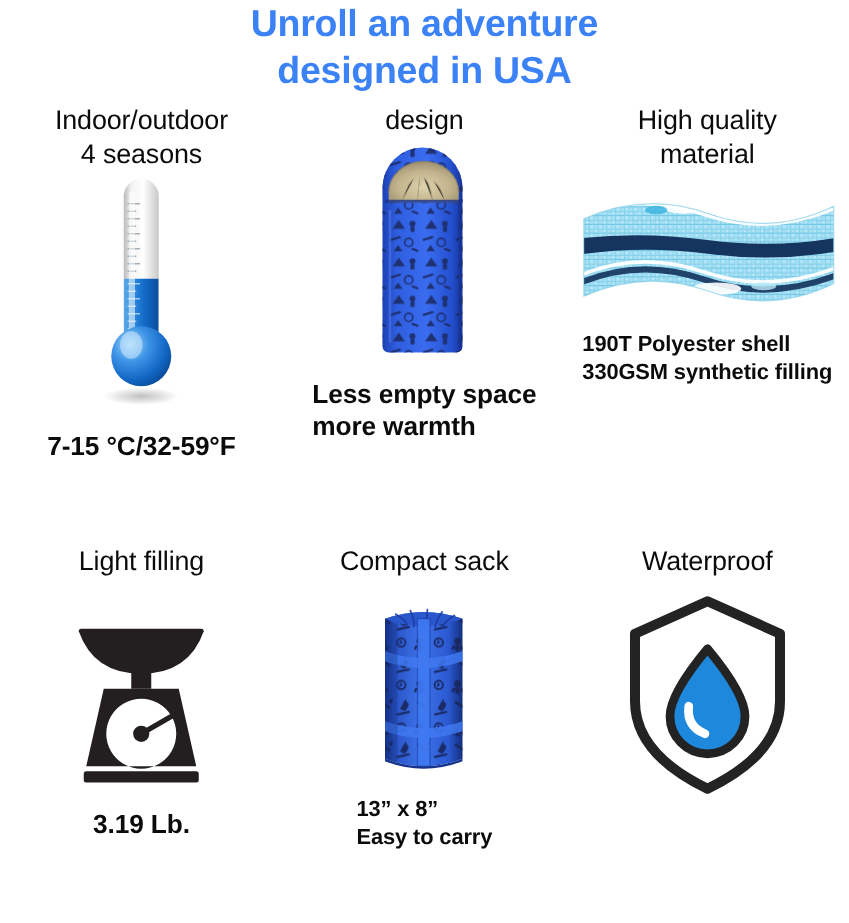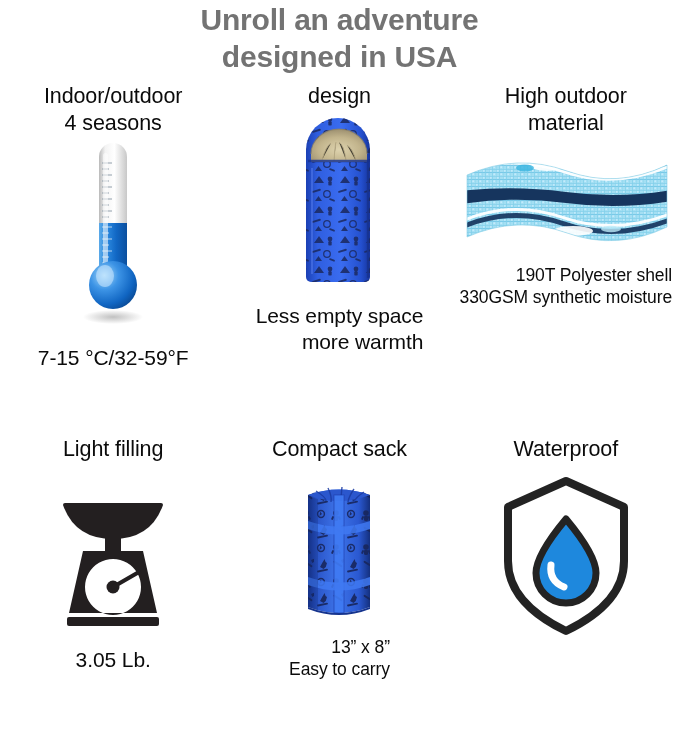--- a/index.html
+++ b/index.html
@@ -24,21 +24,21 @@
   }
 
   
   .title {
     text-align: center;
     font-size: 30px;
     font-weight: bold;
     line-height: 1.22;
     letter-spacing: -0.2px;
     padding-top: 2px;
-    color: #737373;
+    color: #3b82f6;
   }
   .title-line { display: block; }
 
   
   .grid {
     display: grid;
     grid-template-columns: 1fr 1fr 1fr;
     grid-template-rows: 355px auto;
     width: 679px;
   }
@@ -52,25 +52,26 @@
   .cell-head {
     text-align: center;
     font-size: 21.5px;
     font-weight: normal;
     line-height: 1.25;
     color: #0b0b0b;
     letter-spacing: -0.1px;
   }
   .cell-head .ln { display: block; }
   .cell-caption {
-    text-align: right;
+    text-align: left;
     font-size: 21px;
     line-height: 1.22;
     color: #0b0b0b;
     letter-spacing: -0.1px;
+    font-weight: bold;
   }
   .cell-caption.small {
     font-size: 17.5px;
     line-height: 1.28;
   }
   .cell-caption .ln { display: block; }
   .art {
     display: flex;
     align-items: center;
     justify-content: center;
@@ -251,21 +252,21 @@
       </div>
       <div class="gap-a"></div>
       <div class="cell-caption">
         <span class="ln">Less empty space</span>
         <span class="ln">more warmth</span>
       </div>
     </div>
 
     <div class="cell r1">
       <div class="cell-head">
-        <span class="ln">High outdoor</span>
+        <span class="ln">High quality</span>
         <span class="ln">material</span>
       </div>
       <div class="art fabric-wrap">
         <svg width="210" height="115" viewBox="0 0 210 115">
           <defs>
             <pattern id="weave" width="7" height="7" patternUnits="userSpaceOnUse">
               <rect width="7" height="7" fill="#a4dff3"></rect>
               <path d="M0 0 h7 M0 3.5 h7" stroke="#6ec4e4" stroke-width="0.8"></path>
               <path d="M0 0 v7 M3.5 0 v7" stroke="#7fd0ea" stroke-width="0.7"></path>
               <circle cx="1.8" cy="1.8" r="0.9" fill="#cdefff" opacity="0.8"></circle>
@@ -293,21 +294,21 @@
             <ellipse cx="112" cy="90" rx="20" ry="5" fill="#ffffff" opacity="0.9"></ellipse>
             <ellipse cx="150" cy="88" rx="10" ry="3.2" fill="#bdeaf8" opacity="0.8"></ellipse>
           </g>
 
           <path d="M6 34 q50 -22 100 -4 q50 18 100 -6 V86 q-50 24 -100 6 q-50 -18 -100 4 Z" fill="none" stroke="#7cc9e4" stroke-width="0.9" opacity="0.6"></path>
         </svg>
       </div>
       <div class="gap-b"></div>
       <div class="cell-caption small">
         <span class="ln">190T Polyester shell</span>
-        <span class="ln">330GSM synthetic moisture</span>
+        <span class="ln">330GSM synthetic filling</span>
       </div>
     </div>
 
     <div class="cell r2">
       <div class="cell-head">
         <span class="ln">Light filling</span>
       </div>
       <div class="art scale-wrap">
         <svg width="120" height="160" viewBox="0 0 120 160">
           <g fill="#231f20">
@@ -320,21 +321,21 @@
 
             <rect x="14" y="144" width="92" height="9" rx="2"></rect>
 
             <circle cx="60" cy="114" r="6.5"></circle>
             <path d="M60 114 L86 99" stroke="#231f20" stroke-width="4.2" stroke-linecap="round"></path>
           </g>
         </svg>
       </div>
       <div class="gap-a"></div>
       <div class="cell-caption">
-        <span class="ln">3.05 Lb.</span>
+        <span class="ln">3.19 Lb.</span>
       </div>
     </div>
 
     <div class="cell r2">
       <div class="cell-head">
         <span class="ln">Compact sack</span>
       </div>
       <div class="art sack-wrap">
         <svg width="110" height="155" viewBox="0 0 110 155">
           <defs>

